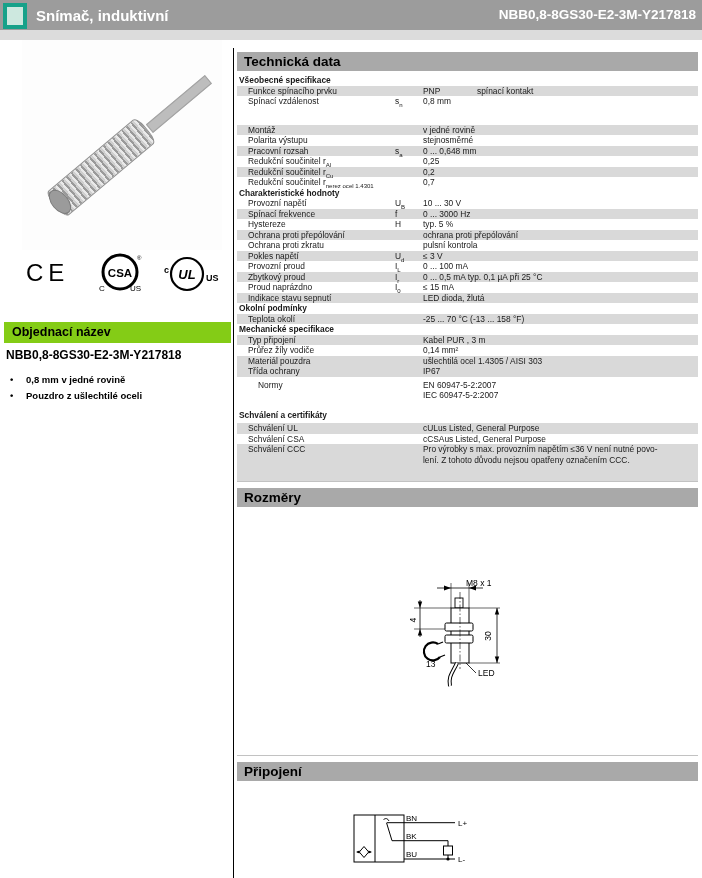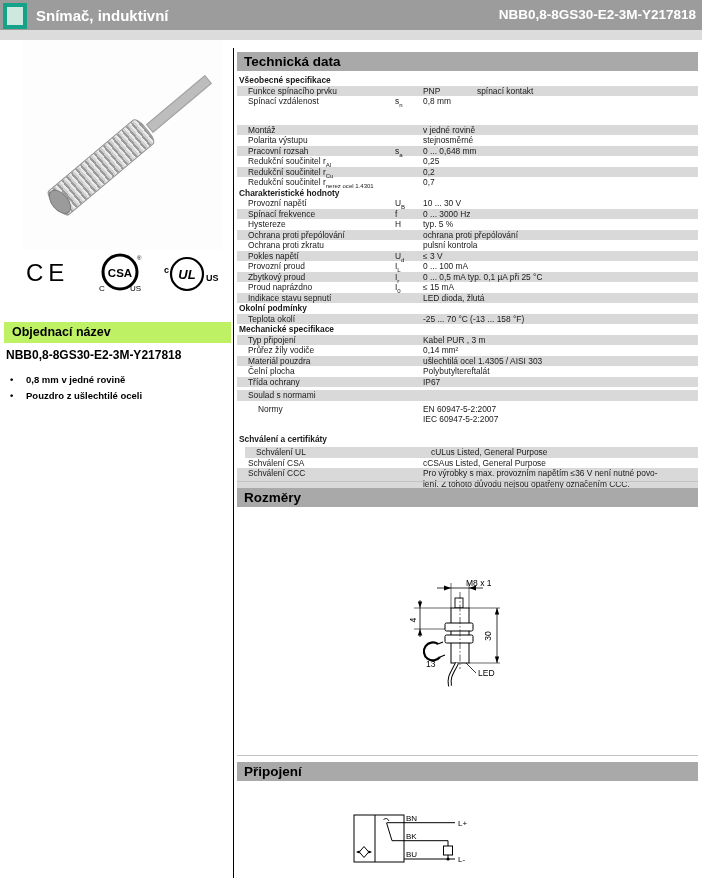--- a/index.html
+++ b/index.html
@@ -19,21 +19,21 @@
   .photo { position:absolute; left:22px; top:40px; width:200px; height:210px; background:#fdfdfd; overflow:hidden; }
   .barrel { position:absolute; left:33px; top:150px; width:118px; height:30px;
     transform:rotate(-40deg); transform-origin:left center;
     background:repeating-linear-gradient(90deg,#e9e9e9 0 2px,#9a9a9a 2px 4px,#cfcfcf 4px 6px);
     border:1px solid #8f8f8f; border-radius:5px/12px; }
   .face { position:absolute; left:-3px; top:1px; width:15px; height:26px; border-radius:50%;
     background:#9b9b9b; border:1px solid #7a7a7a; }
   .cable { position:absolute; left:121px; top:11px; width:75px; height:9px; background:#bdbdbd;
     border:1px solid #a3a3a3; }
   .marks { position:absolute; left:20px; top:248px; width:205px; height:50px; }
-  .orderbar { position:absolute; left:4px; top:322px; width:227px; height:21px; background:#bef264;
+  .orderbar { position:absolute; left:4px; top:322px; width:227px; height:21px; background:#84cc16;
     font-size:12.5px; font-weight:bold; line-height:21px; padding-left:8px; box-sizing:border-box; color:#000; }
   .ordernum { position:absolute; left:6px; top:348px; font-size:12px; font-weight:bold; color:#000; }
   .bullets { position:absolute; left:10px; top:372px; width:215px; }
   .bullet-item { position:relative; padding-left:16px; font-size:9.5px; font-weight:bold; line-height:16px; color:#000; }
   .bullet-item .dot { position:absolute; left:0; top:0; }
 
   
   .vline { position:absolute; left:233px; top:48px; width:1px; height:830px; background:#000; }
   .secbar { position:absolute; left:237px; width:461px; height:19px; background:#a9a9a9;
     font-size:13.5px; font-weight:bold; line-height:19px; padding-left:7px; box-sizing:border-box; color:#000; }
@@ -195,41 +195,33 @@
       <span class="val">Kabel PUR , 3 m</span>
     </div>
     <div class="t-row" style="height: 10.5px;">
       <span class="lab">Průřez žíly vodiče</span>
       <span class="val">0,14 mm²</span>
     </div>
     <div class="t-row shaded" style="height: 10.5px;">
       <span class="lab">Materiál pouzdra</span>
       <span class="val">ušlechtilá ocel 1.4305 / AISI 303</span>
     </div>
-    <div class="t-row" style="height: 10.5px;">
-      <span class="lab">Čelní plocha</span>
-      <span class="val">Polybutyltereftalát</span>
-    </div>
     <div class="t-row shaded" style="height: 10.5px;">
       <span class="lab">Třída ochrany</span>
       <span class="val">IP67</span>
-    </div>
-    <div class="t-row shaded" style="height: 10.5px; margin-top: 3px;">
-      <span class="lab">Soulad s normami</span>
-      <span class="val"></span>
     </div>
     <div class="t-row ind2" style="height: 21px; margin-top: 3px;">
       <span class="lab">Normy</span>
       <span class="val">
         <div>EN 60947-5-2:2007</div>
         <div>IEC 60947-5-2:2007</div>
       </span>
     </div>
     <div class="t-sec" style="margin-top: 9px;">Schválení a certifikáty</div>
-    <div class="t-row shaded" style="height: 10.5px; margin-top: 3px; margin-left: 8px;">
+    <div class="t-row shaded" style="height: 10.5px; margin-top: 3px;">
       <span class="lab">Schválení UL</span>
       <span class="val">cULus Listed, General Purpose</span>
     </div>
     <div class="t-row" style="height: 10.5px;">
       <span class="lab">Schválení CSA</span>
       <span class="val">cCSAus Listed, General Purpose</span>
     </div>
     <div class="t-row shaded" style="height: 37px;">
       <span class="lab">Schválení CCC</span>
       <span class="val">

